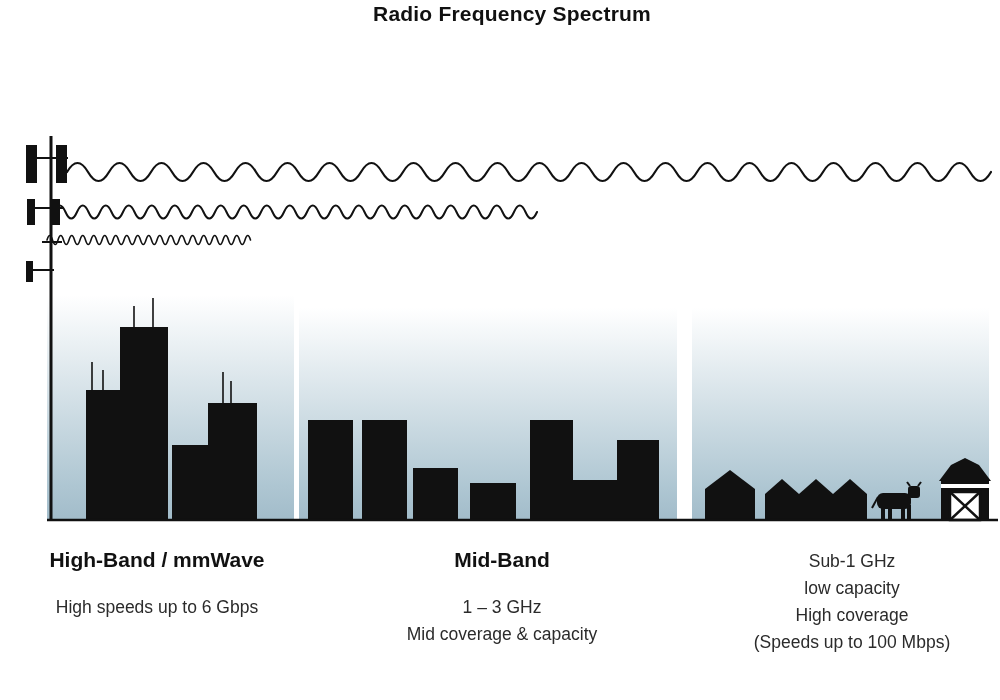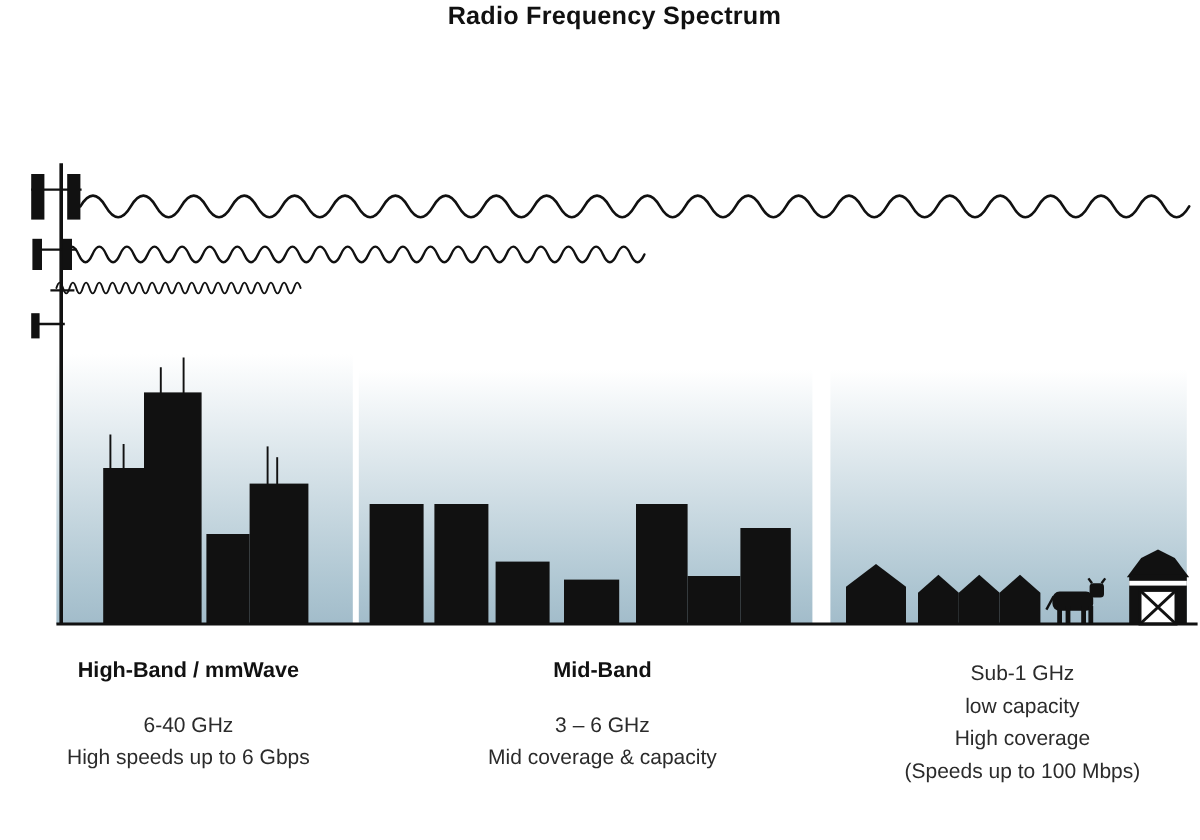--- a/index.html
+++ b/index.html
@@ -14,21 +14,21 @@
   }
   .diagram-title{
     position:absolute;top:2px;left:0;width:1000px;
     text-align:center;
     font-size:21px;font-weight:700;color:#111;
     letter-spacing:.2px;
   }
   .graphic{position:absolute;top:0;left:0;}
   .labels{position:absolute;top:548px;left:0;width:1000px;}
   .band-label{position:absolute;top:0;text-align:center;}
-  .band-name{font-size:18px;font-weight:700;color:#111;margin-bottom:22px;}
+  .band-name{font-size:21px;font-weight:700;color:#111;margin-bottom:22px;}
   .band-freq,.band-line{font-size:17.5px;color:#2b2b2b;line-height:27px;}
   svg .ink{fill:#111;}
 </style>
 </head>
 <body>
 
 <div class="page">
 
   <div class="diagram-title">Radio Frequency Spectrum</div>
 
@@ -113,27 +113,26 @@
       </g>
     </g>
 
     <line x1="35" y1="520" x2="986" y2="520" stroke="#111" stroke-width="2.5"></line>
   </svg>
 
   <div class="labels">
 
     <div class="band-label" style="left:0px;width:290px">
       <div class="band-name">High-Band / mmWave</div>
-      <div class="band-freq">6-40 GHz</div>
       <div class="band-line">High speeds up to 6 Gbps</div>
     </div>
 
     <div class="band-label" style="left:330px;width:320px">
       <div class="band-name">Mid-Band</div>
-      <div class="band-freq">3 – 6 GHz</div>
+      <div class="band-freq">1 – 3 GHz</div>
       <div class="band-line">Mid coverage &amp; capacity</div>
     </div>
 
     <div class="band-label" style="left:685px;width:310px">
       <div class="band-freq">Sub-1 GHz</div>
       <div class="band-line">low capacity</div>
       <div class="band-line">High coverage</div>
       <div class="band-line">(Speeds up to 100 Mbps)</div>
     </div>
 

